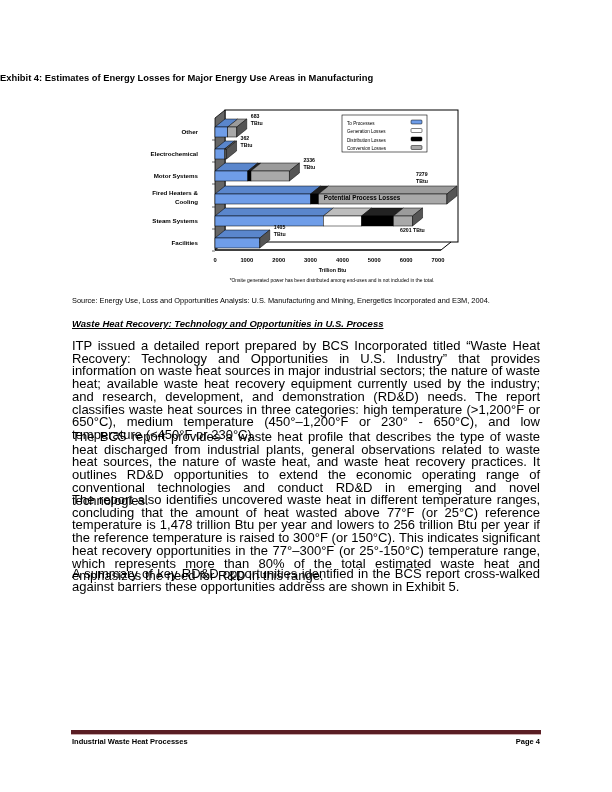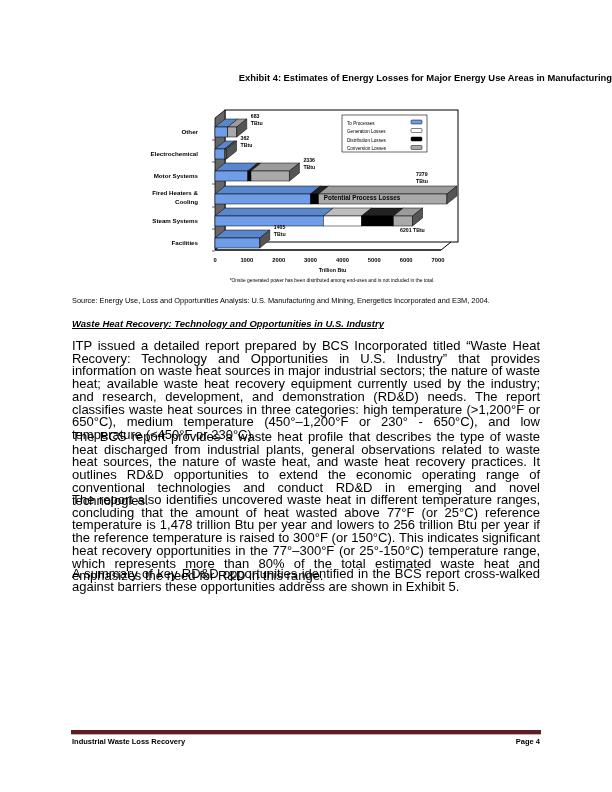--- a/index.html
+++ b/index.html
@@ -1,17 +1,17 @@
 <!DOCTYPE html>
 <html><head>
 <meta charset="utf-8">
 <style>
   html, body { margin: 0; padding: 0; background: #fff; }
   body { width: 612px; height: 792px; position: relative; font-family: "Liberation Sans", sans-serif; color: #000; overflow: hidden; }
-  .exhibit-title { position: absolute; left: 0; width: 612px; top: 72px; text-align: right; font-weight: bold; font-size: 9.4px; }
+  .exhibit-title { position: absolute; left: 0; width: 612px; top: 72px; text-align: left; font-weight: bold; font-size: 9.4px; }
   #chart { position: absolute; left: 0; top: 0; }
   .source { position: absolute; left: 72px; top: 296px; font-size: 7.4px; }
   .section-heading { position: absolute; left: 72px; top: 318px; font-size: 9.5px; font-weight: bold; font-style: italic; text-decoration: underline; }
   .para { position: absolute; left: 72px; width: 468px; font-size: 13px; line-height: 12.7px; text-align: justify; }
   .footer-rule { position: absolute; left: 71px; width: 470px; top: 730px; height: 4px; background: #5a1e24; border-bottom: 1.5px solid #c9a9ab; }
   .footer-left { position: absolute; left: 72px; top: 737px; font-size: 7.5px; font-weight: bold; }
   .footer-right { position: absolute; right: 72px; top: 737px; font-size: 7.5px; font-weight: bold; }
   svg text { font-family: "Liberation Sans", sans-serif; }
 </style>
 </head>
@@ -102,22 +102,22 @@
     <rect x="411" y="120" width="11" height="4" rx="1" fill="#6f9de8" stroke="#000" stroke-width="0.5"></rect>
     <text x="347" y="133" font-size="4.6">Generation Losses</text>
     <rect x="411" y="128.5" width="11" height="4" rx="1" fill="#ffffff" stroke="#000" stroke-width="0.5"></rect>
     <text x="347" y="141.5" font-size="4.6">Distribution Losses</text>
     <rect x="411" y="137" width="11" height="4" rx="1" fill="#000000" stroke="#000" stroke-width="0.5"></rect>
     <text x="347" y="150" font-size="4.6">Conversion Losses</text>
     <rect x="411" y="145.5" width="11" height="4" rx="1" fill="#a9a9a9" stroke="#000" stroke-width="0.5"></rect>
   </svg>
 
 <div class="source">Source: Energy Use, Loss and Opportunities Analysis: U.S. Manufacturing and Mining, Energetics Incorporated and E3M, 2004.</div>
-<div class="section-heading">Waste Heat Recovery: Technology and Opportunities in U.S. Industry</div>
+<div class="section-heading">Waste Heat Recovery: Technology and Opportunities in U.S. Process</div>
 
 <div class="para" style="top:340px">ITP issued a detailed report prepared by BCS Incorporated titled “Waste Heat Recovery: Technology and Opportunities in U.S. Industry” that provides information on waste heat sources in major industrial sectors; the nature of waste heat; available waste heat recovery equipment currently used by the industry; and research, development, and demonstration (RD&amp;D) needs. The report classifies waste heat sources in three categories: high temperature (&gt;1,200°F or 650°C), medium temperature (450°–1,200°F or 230° - 650°C), and low temperature (&lt;450°F or 230°C).</div>
 <div class="para" style="top:431px">The BCS report provides a waste heat profile that describes the type of waste heat discharged from industrial plants, general observations related to waste heat sources, the nature of waste heat, and waste heat recovery practices. It outlines RD&amp;D opportunities to extend the economic operating range of conventional technologies and conduct RD&amp;D in emerging and novel technologies.</div>
 <div class="para" style="top:494px">The report also identifies uncovered waste heat in different temperature ranges, concluding that the amount of heat wasted above 77°F (or 25°C) reference temperature is 1,478 trillion Btu per year and lowers to 256 trillion Btu per year if the reference temperature is raised to 300°F (or 150°C). This indicates significant heat recovery opportunities in the 77°–300°F (or 25°-150°C) temperature range, which represents more than 80% of the total estimated waste heat and emphasizes the need for R&amp;D in this range.</div>
 <div class="para" style="top:568px">A summary of key RD&amp;D opportunities identified in the BCS report cross-walked against barriers these opportunities address are shown in Exhibit 5.</div>
 
 <div class="footer-rule"></div>
-<div class="footer-left">Industrial Waste Loss Recovery</div>
+<div class="footer-left">Industrial Waste Heat Processes</div>
 <div class="footer-right">Page 4</div>
 
 </body></html>

